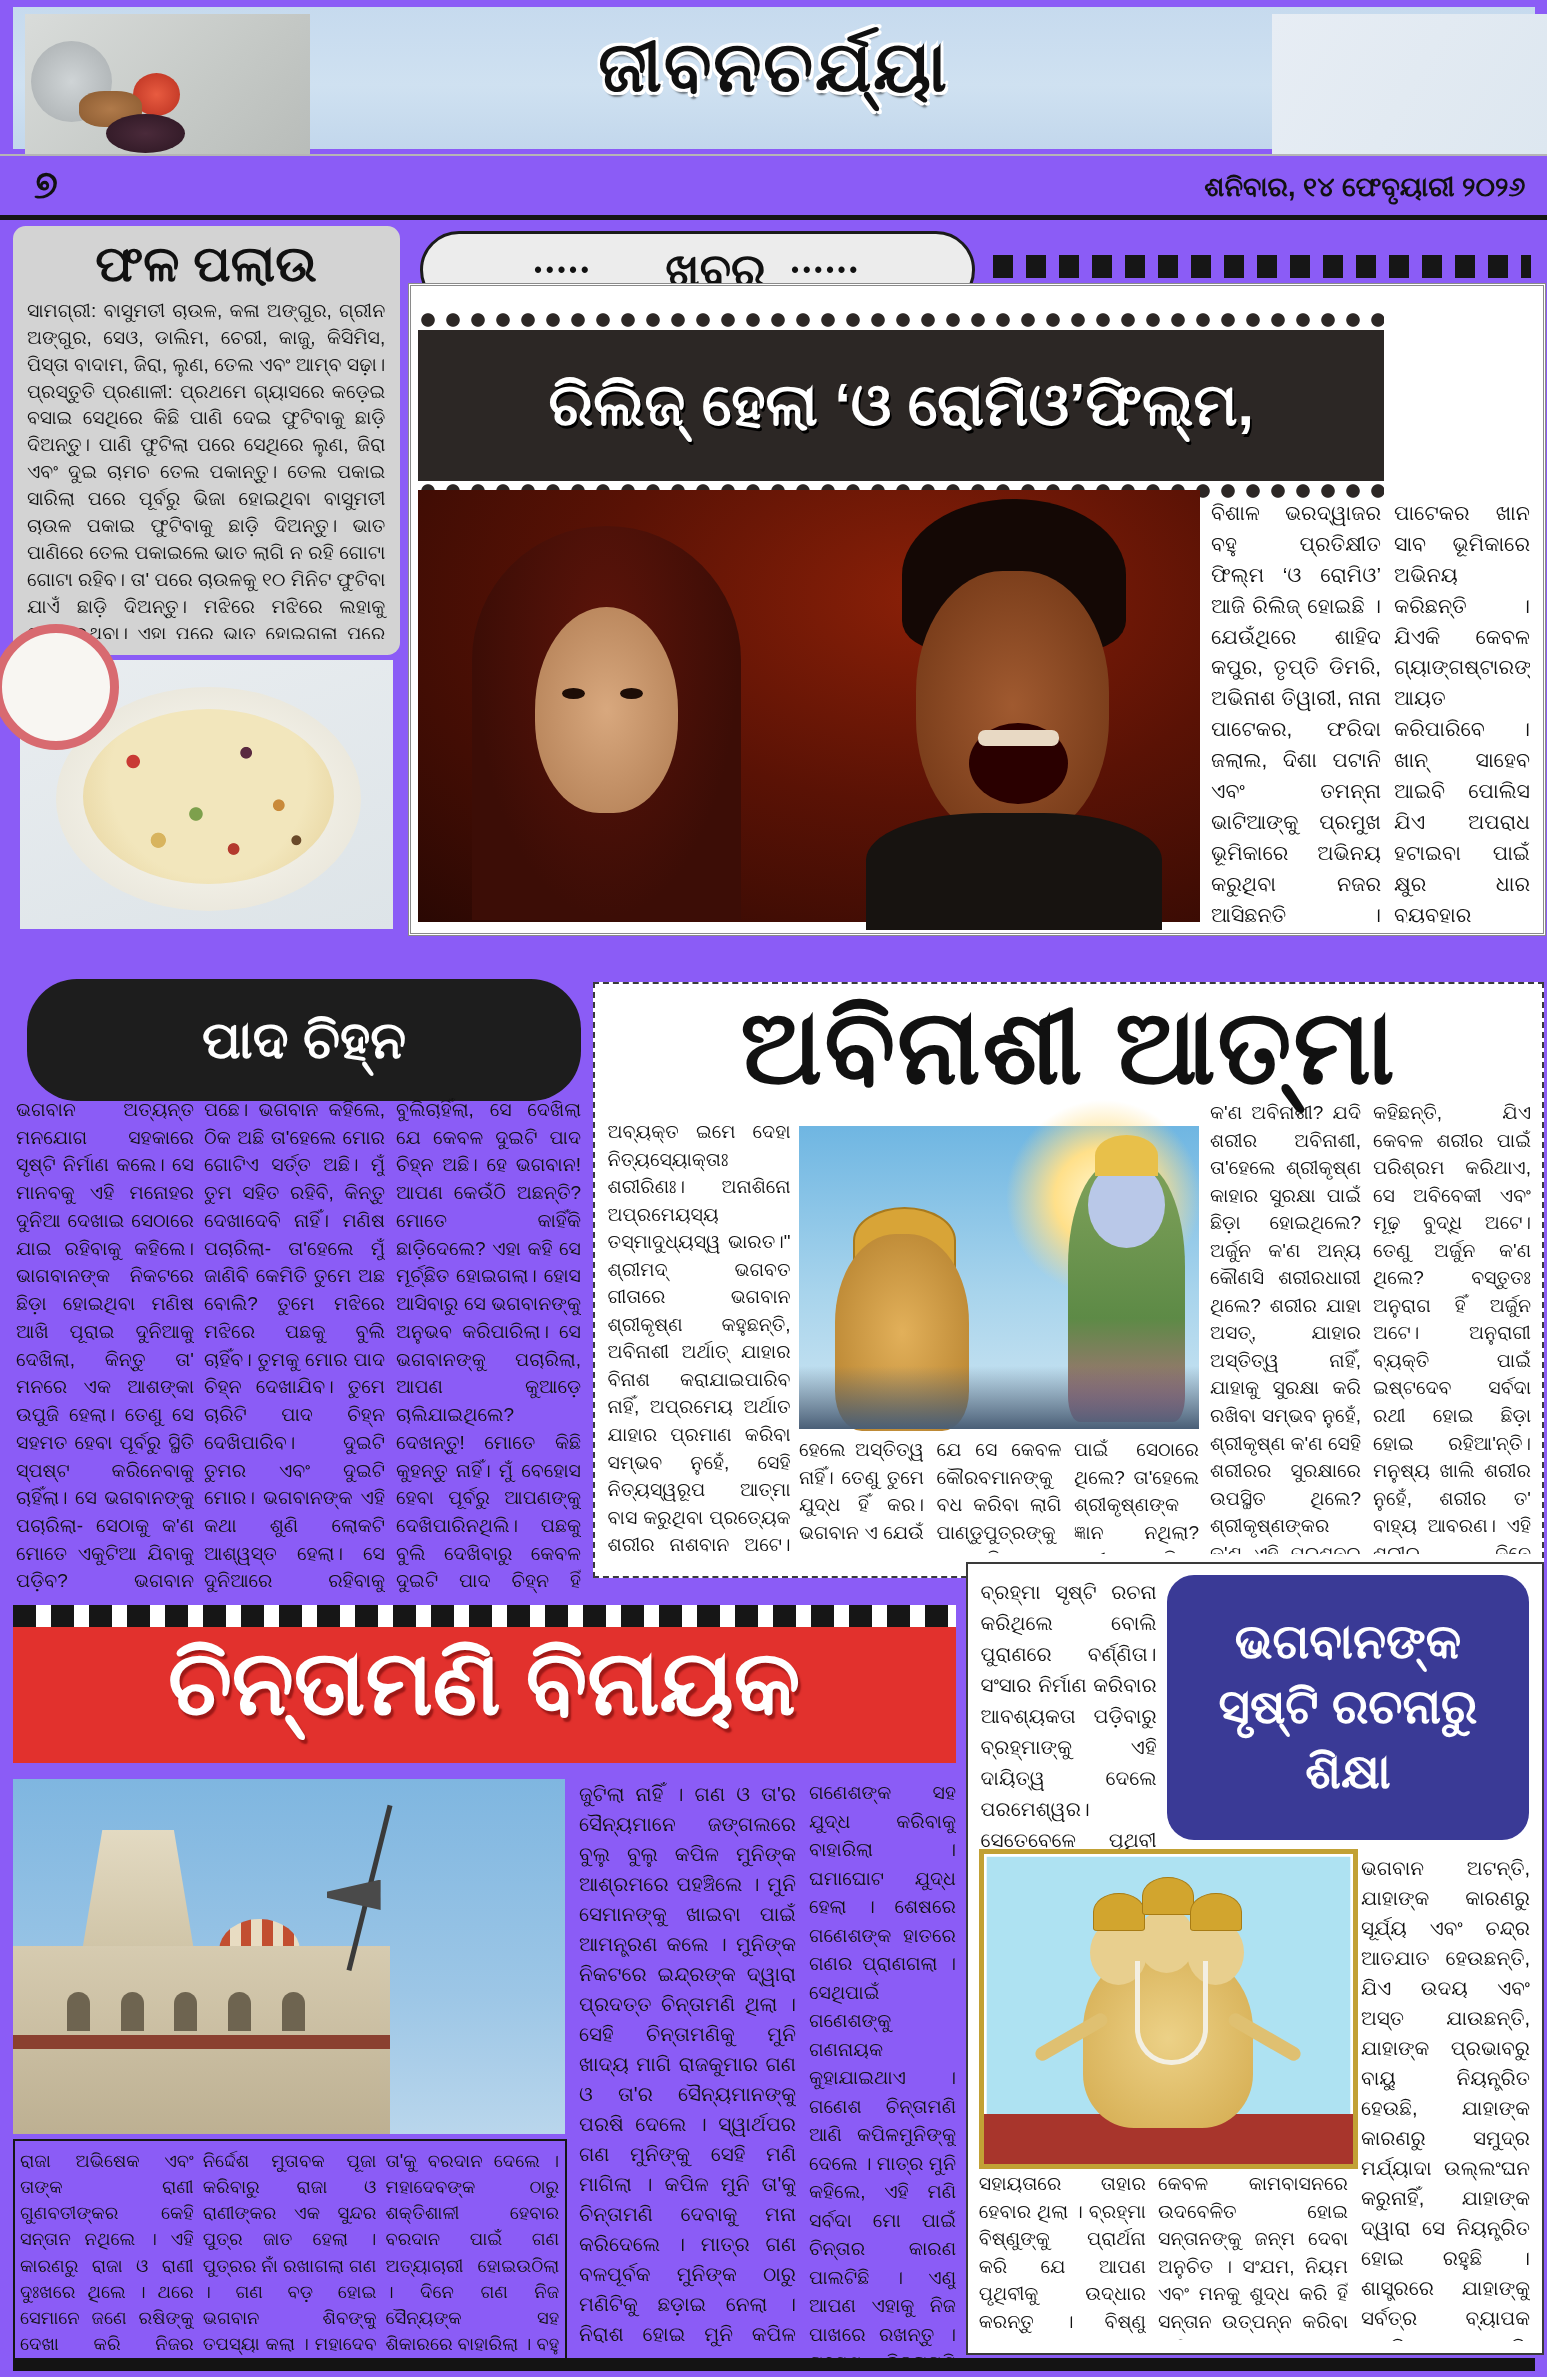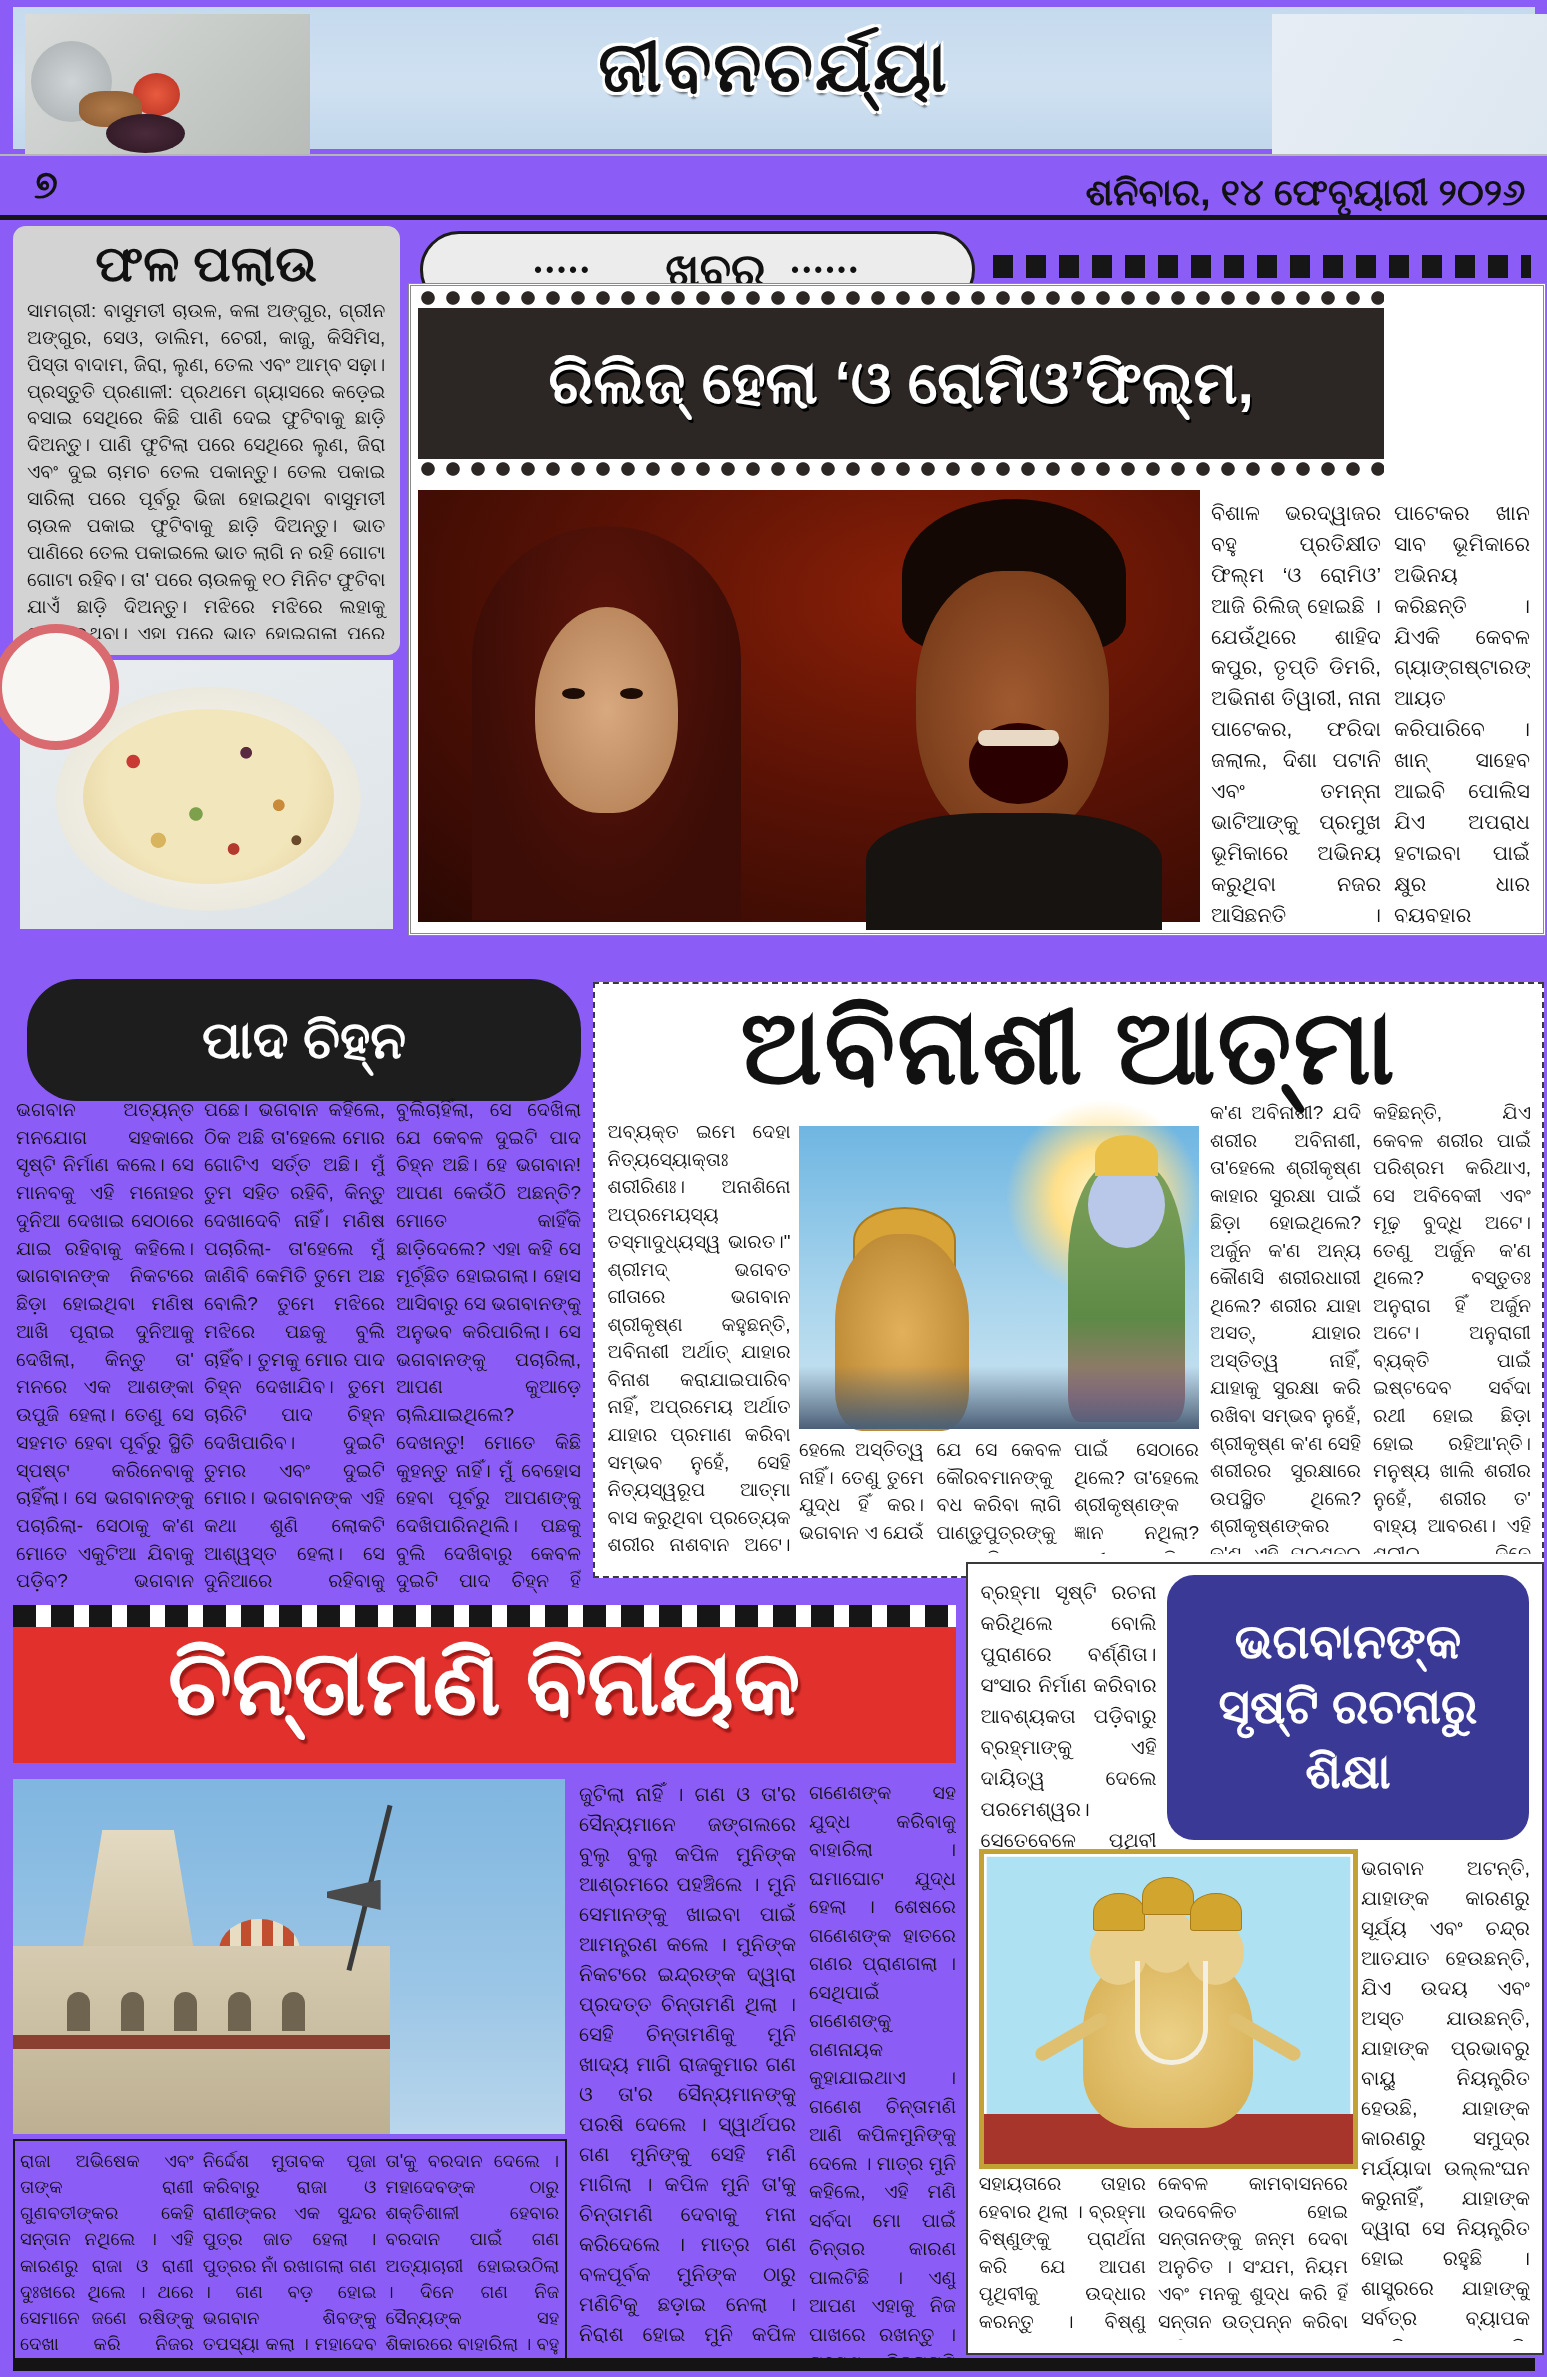--- a/index.html
+++ b/index.html
@@ -12,39 +12,39 @@
   
   .masthead{left:12.6px;top:7.2px;width:1522px;height:142px;
     background:linear-gradient(180deg,#c6daee 0%,#cfe1f1 55%,#c2d7ec 100%);}
   .mast-title{left:0;top:20px;width:100%;text-align:center;font-size:70px;font-weight:bold;color:#101010;
     letter-spacing:1.8px;
     text-shadow:-2.7px -2.7px 0 #fff,2.7px -2.7px 0 #fff,-2.7px 2.7px 0 #fff,2.7px 2.7px 0 #fff,0 4.5px 1.8px rgba(0,0,0,.45);}
   .hdr-photo-left{left:12.6px;top:7.2px;width:285px;height:142px;background:linear-gradient(135deg,#d9dcda,#c5c9c6 60%,#b8bcb9);}
   .hdr-photo-right{left:1259px;top:7.2px;width:276px;height:142px;background:linear-gradient(120deg,#e7edf4,#dde7f0);}
   .rule-gray{left:0;top:154px;width:1547px;height:1.8px;background:#b5b5b5;}
   .pageno{left:34px;top:163px;font-size:39px;font-weight:bold;}
-  .dateline{right:21.5px;top:172px;font-size:37px;font-weight:bold;}
+  .dateline{right:21.5px;top:172px;font-size:27px;font-weight:bold;}
   .rule-black{left:0px;top:215px;width:1547px;height:4.5px;background:#161616;}
 
   
   .recipe{left:12.6px;top:226px;width:387px;height:429px;background:#d3d3d3;border-radius:12.6px;}
   .recipe h1{margin:9px 0 3.6px 0;text-align:center;font-size:50px;font-weight:bold;}
   .recipe .body{padding:0 14.3px;font-size:19px;line-height:1.42;font-weight:500;}
   .food-img{left:20px;top:660px;width:373px;height:269px;background:linear-gradient(160deg,#e9edf0,#dde4e8);}
 
   
   .khabar-pill{left:420px;top:231px;width:549px;height:72px;background:#ececec;border:3.6px solid #1b1b1b;
     border-radius:39px;display:flex;align-items:center;justify-content:center;gap:25px;}
   .khabar-pill .dots{font-size:23px;letter-spacing:3.6px;color:#111;}
   .khabar-pill .label{font-size:46px;font-weight:bold;margin-left:48px;}
   .dash-bar{left:993px;top:255px;width:538px;height:23px;
     background:repeating-linear-gradient(90deg,#161616 0 20px,transparent 20px 33px);}
 
   .newsbox{left:408px;top:283px;width:1132px;height:647px;background:#fff;border:3.6px double #8a8a8a;}
-  .film-banner{left:7.2px;top:2px;width:966px;height:190px;background:#fff;}
+  .film-banner{left:7.2px;top:24px;width:966px;height:190px;background:#fff;}
   .sprocket{height:20px;background-color:#ffffff;
     background-image:radial-gradient(circle at 10px 10px,#2c2725 6.3px,transparent 7.2px);
     background-size:25px 20px;background-repeat:repeat-x;}
   .film-core{height:151px;background:#2c2725;display:flex;align-items:center;justify-content:center;}
   .film-core .txt{color:#fff;font-size:59px;font-weight:bold;text-shadow:1.8px 2.7px 0 #000;}
   .movie-img{left:7.2px;top:204px;width:782px;height:432px;
     background:radial-gradient(ellipse at 65% 25%,#8a2008 0%,#5a1205 45%,#2a0803 100%);}
   .news-col{top:212px;height:425px;font-size:20.6px;line-height:1.5;}
   .news-col1{left:800px;width:170px;}
   .news-col2{left:983px;width:136px;}

